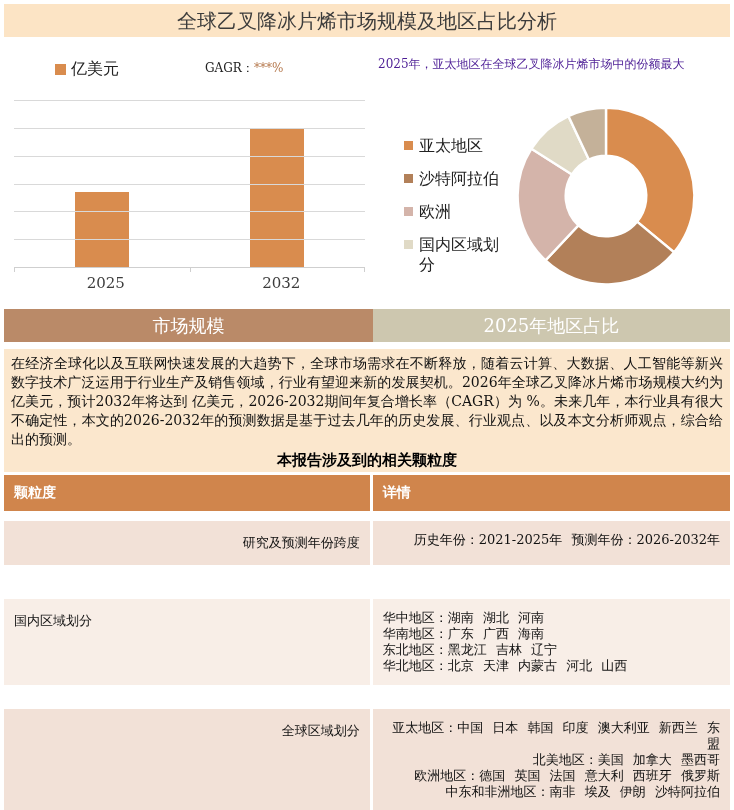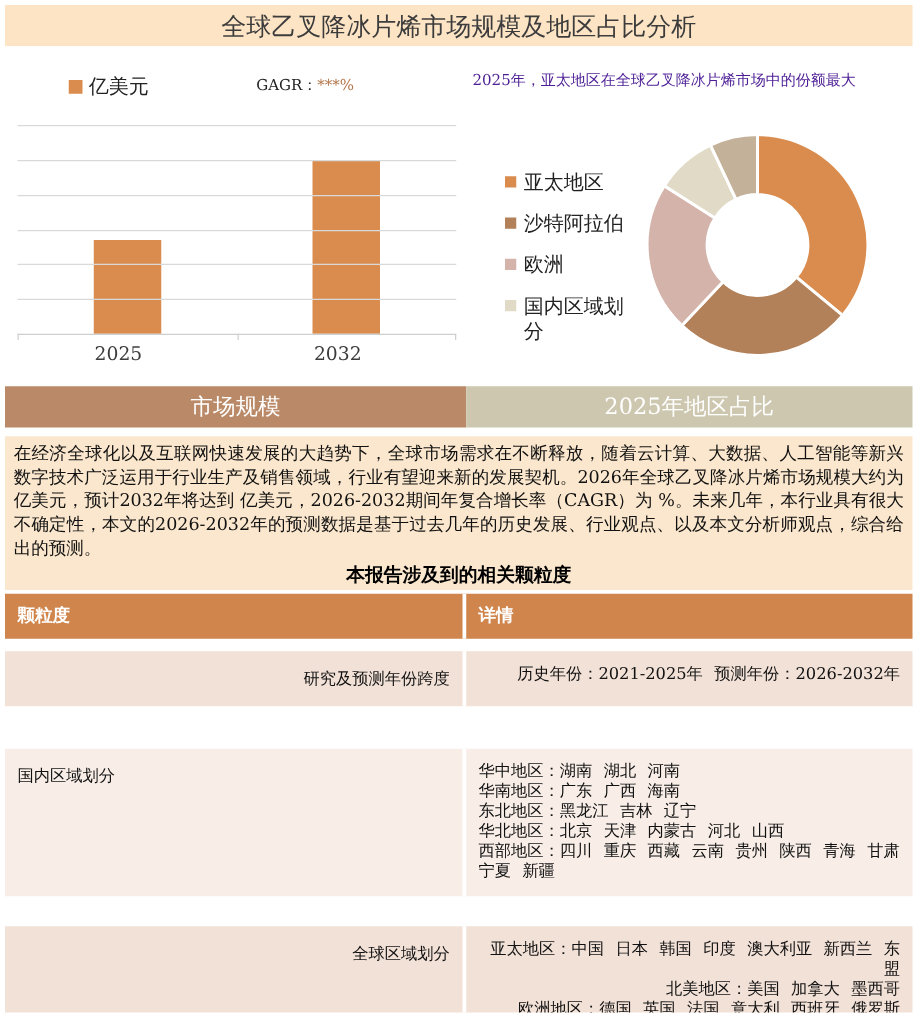--- a/index.html
+++ b/index.html
@@ -16,21 +16,21 @@
   .swatch { width:11px; height:11px; margin-right:5px; display:inline-block; }
   .cagr { position:absolute; top:23px; left:205px; font-size:12px; color:#222;text-align:center; }
   .cagr b { font-weight:normal; color:#B4764A; }
   .plot { position:absolute; left:14px; top:63px; width:351px; height:167px; }
   .gridline { position:absolute; left:0; right:0; height:1px; background:#D9D9D9; }
   .axis { position:absolute; left:0; right:0; bottom:-1px; height:1px; background:#CFCFCF; }
   .tick { position:absolute; bottom:-5px; width:1px; height:5px; background:#CFCFCF; }
   .bars { position:absolute; inset:0; display:flex; }
   .bar-slot { flex:1; display:flex; justify-content:center; align-items:flex-end; }
   .bar { width:31%; }
-  .xlabels { position:absolute; left:7px; top:237px; width:351px; display:flex; }
+  .xlabels { position:absolute; left:18px; top:237px; width:351px; display:flex; }
   .xlabels div { flex:1; text-align:center; font-size:15px; color:#3C3C3C; }
 
   .pie-col { flex:1; position:relative; }
   .pie-heading { position:absolute; top:14px; left:8px; width:352px;
     font-size:12px; line-height:26px; color:#4c1d95; }
   .pie-legend { position:absolute; left:34px; top:99px; width:104px; }
   .pie-legend .item { display:flex; margin-bottom:13px; font-size:16px; line-height:20px; color:#222; }
   .pie-legend .sq { width:9px; height:9px; margin:5px 6px 0 0; flex:0 0 9px; }
   .donut-wrap { position:absolute; left:140px; top:63px; }
 
@@ -155,21 +155,20 @@
           <div class="dline">历史年份：2021-2025年 预测年份：2026-2032年</div>
         </div>
       </div>
       <div class="t-row even">
         <div class="cell-l">国内区域划分</div>
         <div class="cell-r">
           <div class="dline">华中地区：湖南 湖北 河南</div>
           <div class="dline">华南地区：广东 广西 海南</div>
           <div class="dline">东北地区：黑龙江 吉林 辽宁</div>
           <div class="dline">华北地区：北京 天津 内蒙古 河北 山西</div>
-          <div class="dline">西部地区：四川 重庆 西藏 云南 贵州 陕西 青海 甘肃 宁夏 新疆</div>
         </div>
       </div>
       <div class="t-row odd">
         <div class="cell-l">全球区域划分</div>
         <div class="cell-r">
           <div class="dline">亚太地区：中国 日本 韩国 印度 澳大利亚 新西兰 东盟</div>
           <div class="dline">北美地区：美国 加拿大 墨西哥</div>
           <div class="dline">欧洲地区：德国 英国 法国 意大利 西班牙 俄罗斯</div>
           <div class="dline">中东和非洲地区：南非 埃及 伊朗 沙特阿拉伯</div>
         </div>

